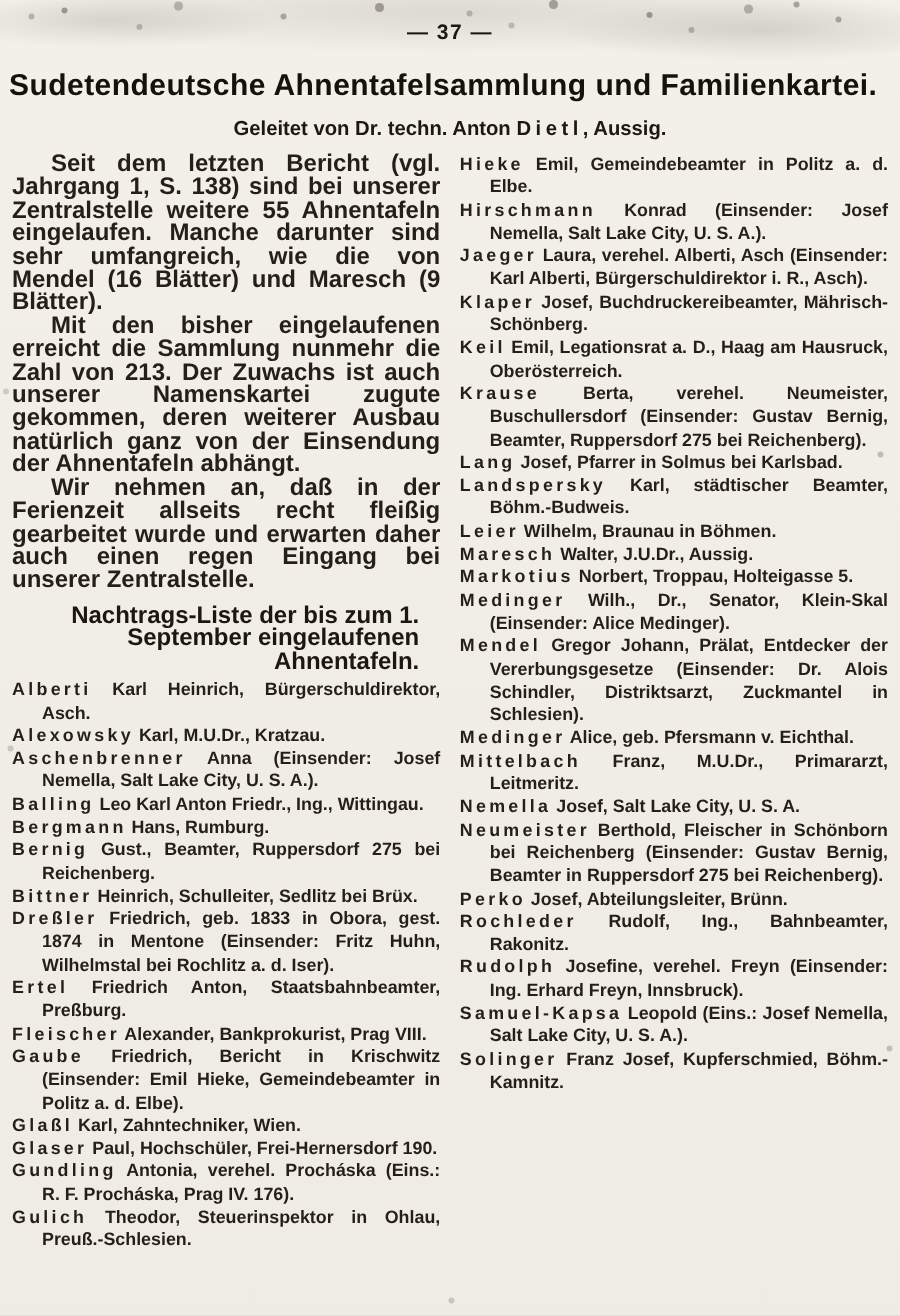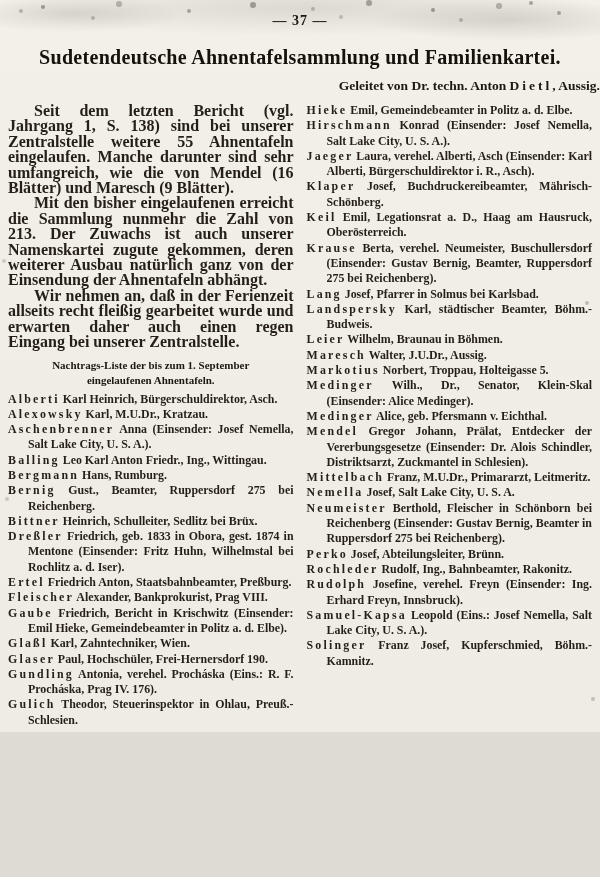--- a/index.html
+++ b/index.html
@@ -1,26 +1,26 @@
 <!DOCTYPE html>
 <html><head>
 <meta charset="utf-8">
 <style>
   html,body{margin:0;padding:0;background:#dedbd4;}
   .page{
     position:relative;
-    width:600px;height:732px;
+    width:600px;height:877px;
     margin:0 auto;
     background:
       radial-gradient(ellipse 420px 40px at 50% 8px, rgba(120,114,104,.18), transparent 70%),
       radial-gradient(ellipse 200px 30px at 85% 20px, rgba(120,114,104,.22), transparent 70%),
       radial-gradient(ellipse 160px 26px at 12% 14px, rgba(120,114,104,.20), transparent 70%),
       linear-gradient(#f2f0e9,#f0ede6 60%,#efece4);
     overflow:hidden;
-    font-family:Liberation Serif, serif;
+    font-family:Liberation Sans, sans-serif;
     color:#231d15;
   }
   .speckles{
     position:absolute;top:0;left:0;width:2px;height:2px;border-radius:50%;
     box-shadow:
       42px 6px 0 1px rgba(66,60,52,.45), 118px 3px 0 2px rgba(66,60,52,.30),
       188px 10px 0 1px rgba(66,60,52,.38),252px 4px 0 2px rgba(66,60,52,.42),
       312px 8px 0 1px rgba(66,60,52,.28),368px 2px 0 2px rgba(66,60,52,.40),
       432px 9px 0 1px rgba(66,60,52,.45),498px 5px 0 2px rgba(66,60,52,.32),
       558px 12px 0 1px rgba(66,60,52,.38), 92px 17px 0 1px rgba(66,60,52,.28),
@@ -28,41 +28,41 @@
       20px 10px 0 1px rgba(66,60,52,.30), 340px 16px 0 1px rgba(66,60,52,.25),
       586px 302px 0 1px rgba(66,60,52,.28), 6px 498px 0 1px rgba(66,60,52,.22),
       592px 698px 0 1px rgba(66,60,52,.26), 3px 260px 0 1px rgba(66,60,52,.20),
       560px 430px 0 1px rgba(66,60,52,.22), 300px 866px 0 1px rgba(66,60,52,.22);
   }
   .page-num{
     text-align:center;font-weight:bold;font-size:14px;
     padding-top:13px;letter-spacing:1px;color:#1c1710;
   }
   h1.title{
-    margin:17px 6px 0;text-align:center;
+    margin:17px 6px 0;text-align:left;
     font-size:20px;font-weight:bold;letter-spacing:.3px;
     color:#15110b;
   }
   .subtitle{
-    margin-top:9px;text-align:right;
+    margin-top:9px;text-align:center;
     font-size:13.5px;font-weight:bold;color:#1e1810;
   }
   .subtitle .sp-name{letter-spacing:3px;}
   .columns{
     display:grid;grid-template-columns:1fr 1fr;column-gap:13px;
     padding:9px 8px 0 8px;
   }
   .col{min-width:0;}
   p.intro{
     margin:0;text-align:justify;text-indent:26px;
     font-size:16px;line-height:15.4px;font-weight:bold;color:#251f17;
   }
   h2.list-heading{
-    margin:8px 14px 3px;text-align:center;
-    font-size:11px;line-height:15.5px;font-weight:bold;color:#1c1710;
+    margin:8px 14px 3px;text-align:right;
+    font-size:16px;line-height:15.5px;font-weight:bold;color:#1c1710;
   }
   .entry{
     margin:0;text-align:justify;
     padding-left:20px;text-indent:-20px;
     font-size:11.9px;line-height:15.3px;font-weight:bold;color:#251f17;
     overflow-wrap:break-word;
   }
   .entry .surname{letter-spacing:2.2px;}
 </style>
 </head>
@@ -135,23 +135,23 @@
   <p class="entry"><span class="surname">Landspersky</span><span> Karl, städtischer Beamter, Böhm.-Budweis.</span></p>
 
   <p class="entry"><span class="surname">Leier</span><span> Wilhelm, Braunau in Böhmen.</span></p>
 
   <p class="entry"><span class="surname">Maresch</span><span> Walter, J.U.Dr., Aussig.</span></p>
 
   <p class="entry"><span class="surname">Markotius</span><span> Norbert, Troppau, Holteigasse 5.</span></p>
 
   <p class="entry"><span class="surname">Medinger</span><span> Wilh., Dr., Senator, Klein-Skal (Einsender: Alice Medinger).</span></p>
 
+  <p class="entry"><span class="surname">Mendel</span><span> Gregor Johann, Prälat, Entdecker der Vererbungsgesetze (Einsender: Dr. Alois Schindler, Distriktsarzt, Zuckmantel in Schlesien).</span></p>
+
   <p class="entry"><span class="surname">Medinger</span><span> Alice, geb. Pfersmann v. Eichthal.</span></p>
-
-  <p class="entry"><span class="surname">Mendel</span><span> Gregor Johann, Prälat, Entdecker der Vererbungsgesetze (Einsender: Dr. Alois Schindler, Distriktsarzt, Zuckmantel in Schlesien).</span></p>
 
   <p class="entry"><span class="surname">Mittelbach</span><span> Franz, M.U.Dr., Primararzt, Leitmeritz.</span></p>
 
   <p class="entry"><span class="surname">Nemella</span><span> Josef, Salt Lake City, U. S. A.</span></p>
 
   <p class="entry"><span class="surname">Neumeister</span><span> Berthold, Fleischer in Schönborn bei Reichenberg (Einsender: Gustav Bernig, Beamter in Ruppersdorf 275 bei Reichenberg).</span></p>
 
   <p class="entry"><span class="surname">Perko</span><span> Josef, Abteilungsleiter, Brünn.</span></p>
 
 

